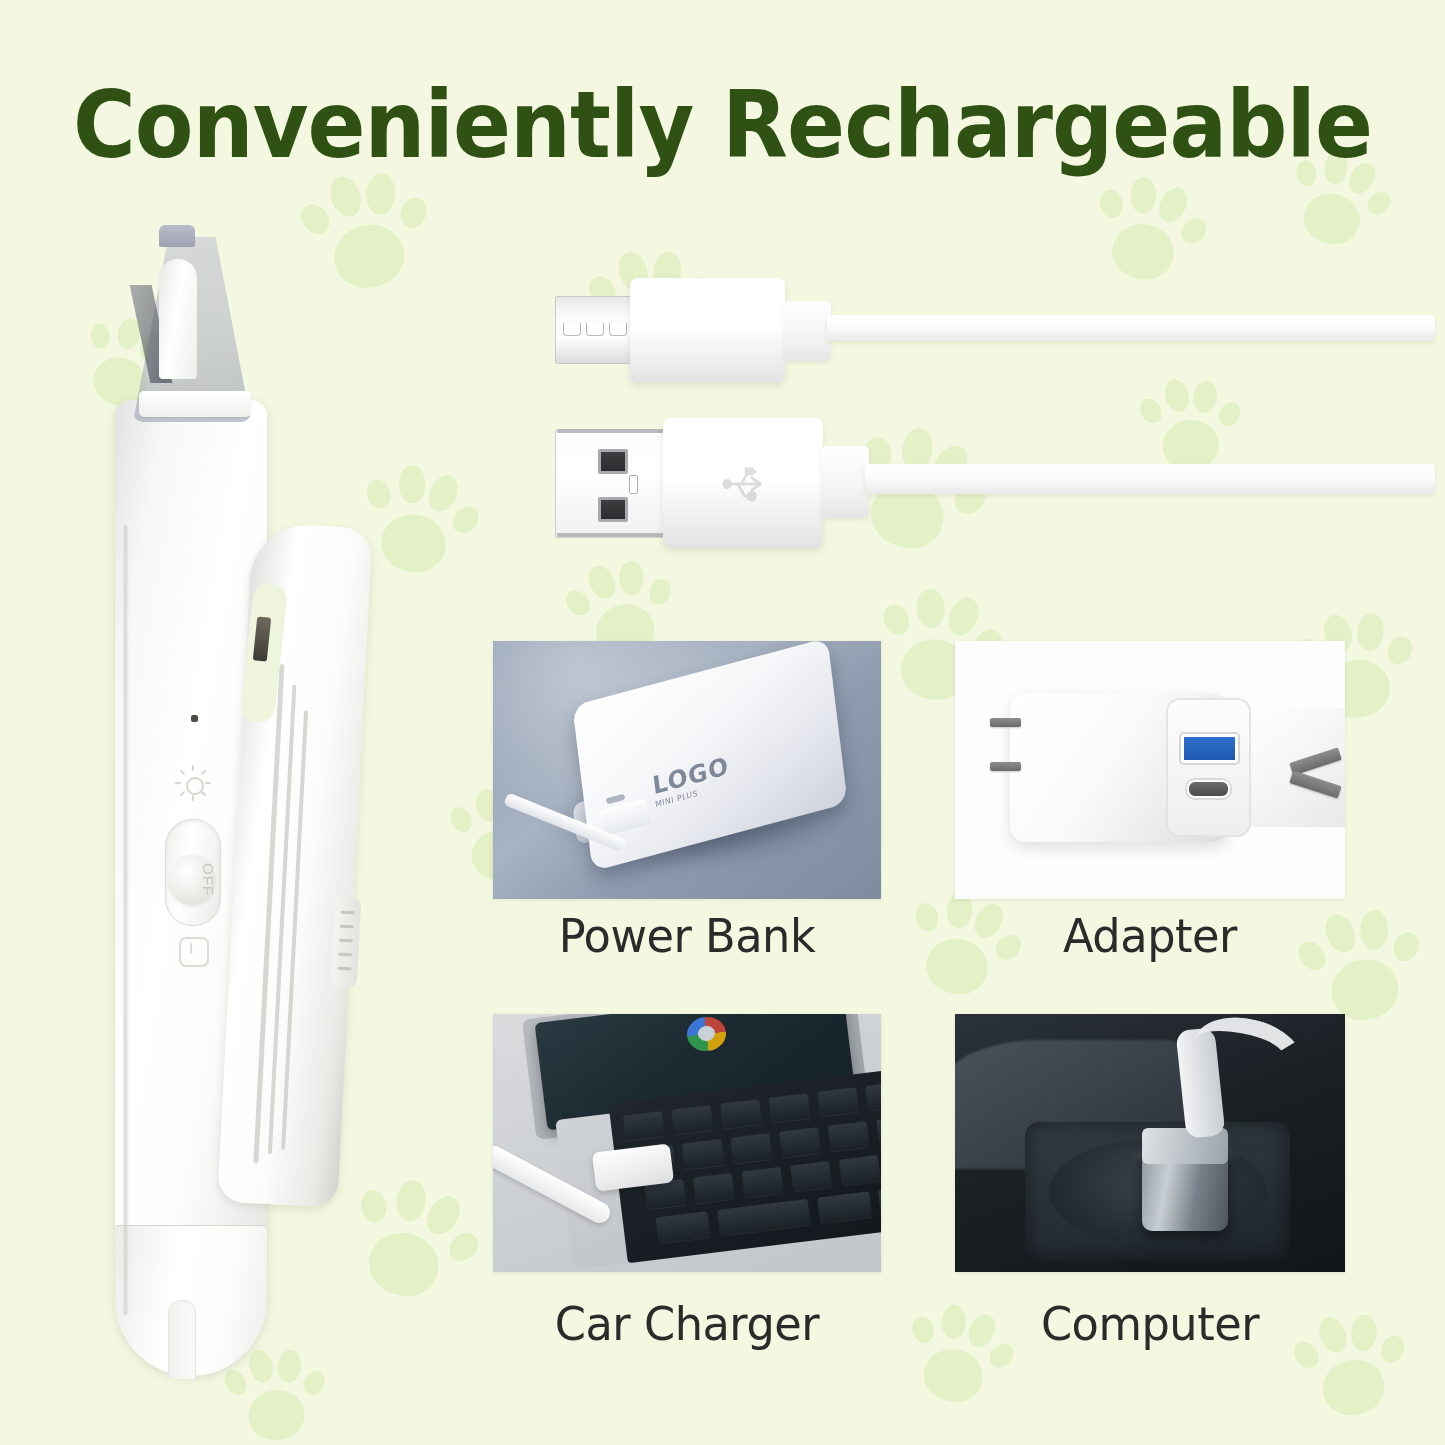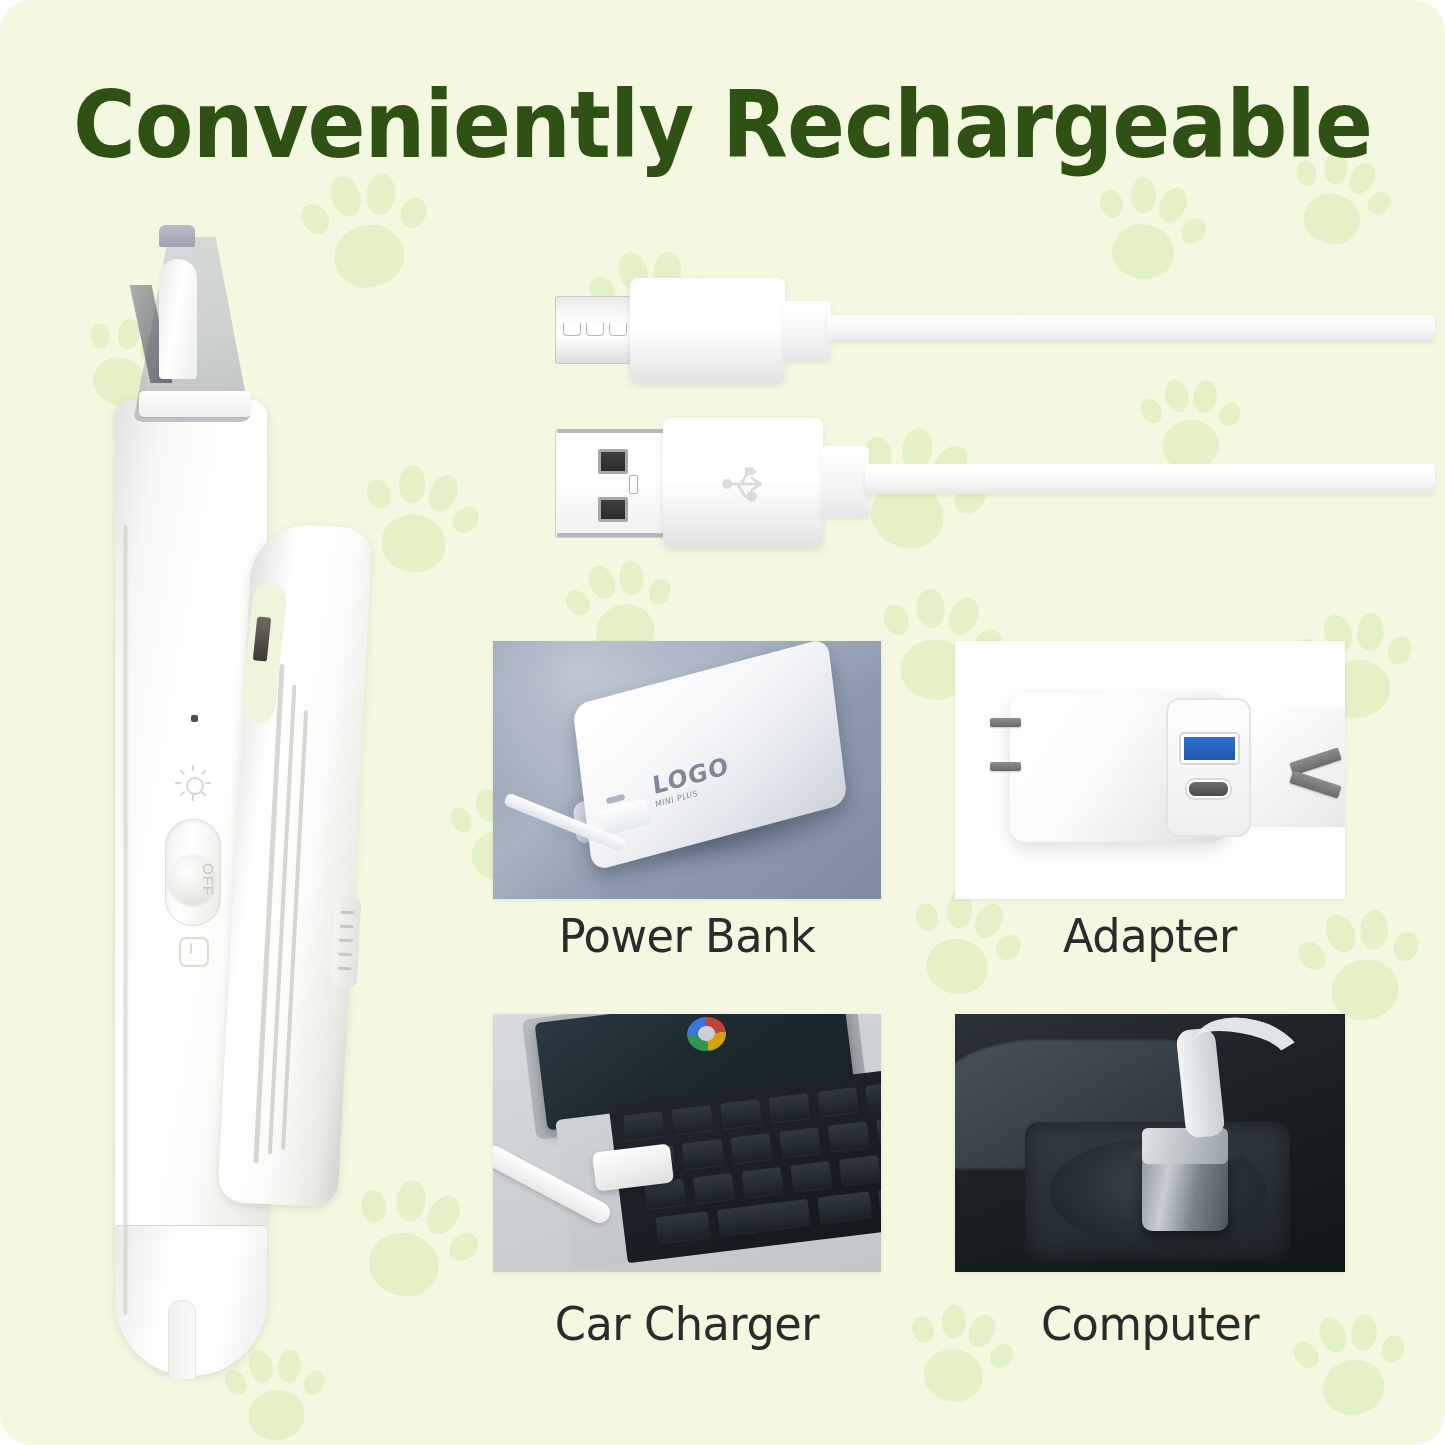--- a/index.html
+++ b/index.html
@@ -7,21 +7,20 @@
     padding: 0;
     background: #ffffff;
   }
   #stage {
     position: relative;
     width: 1445px;
     height: 1445px;
     overflow: hidden;
     background: #f4f8e1;
     font-family: "Liberation Sans", sans-serif;
-    border-radius: 31px;
   }
 
   
   .paw-layer {
     position: absolute;
     inset: 0;
     z-index: 0;
     pointer-events: none;
   }
   .paw {

